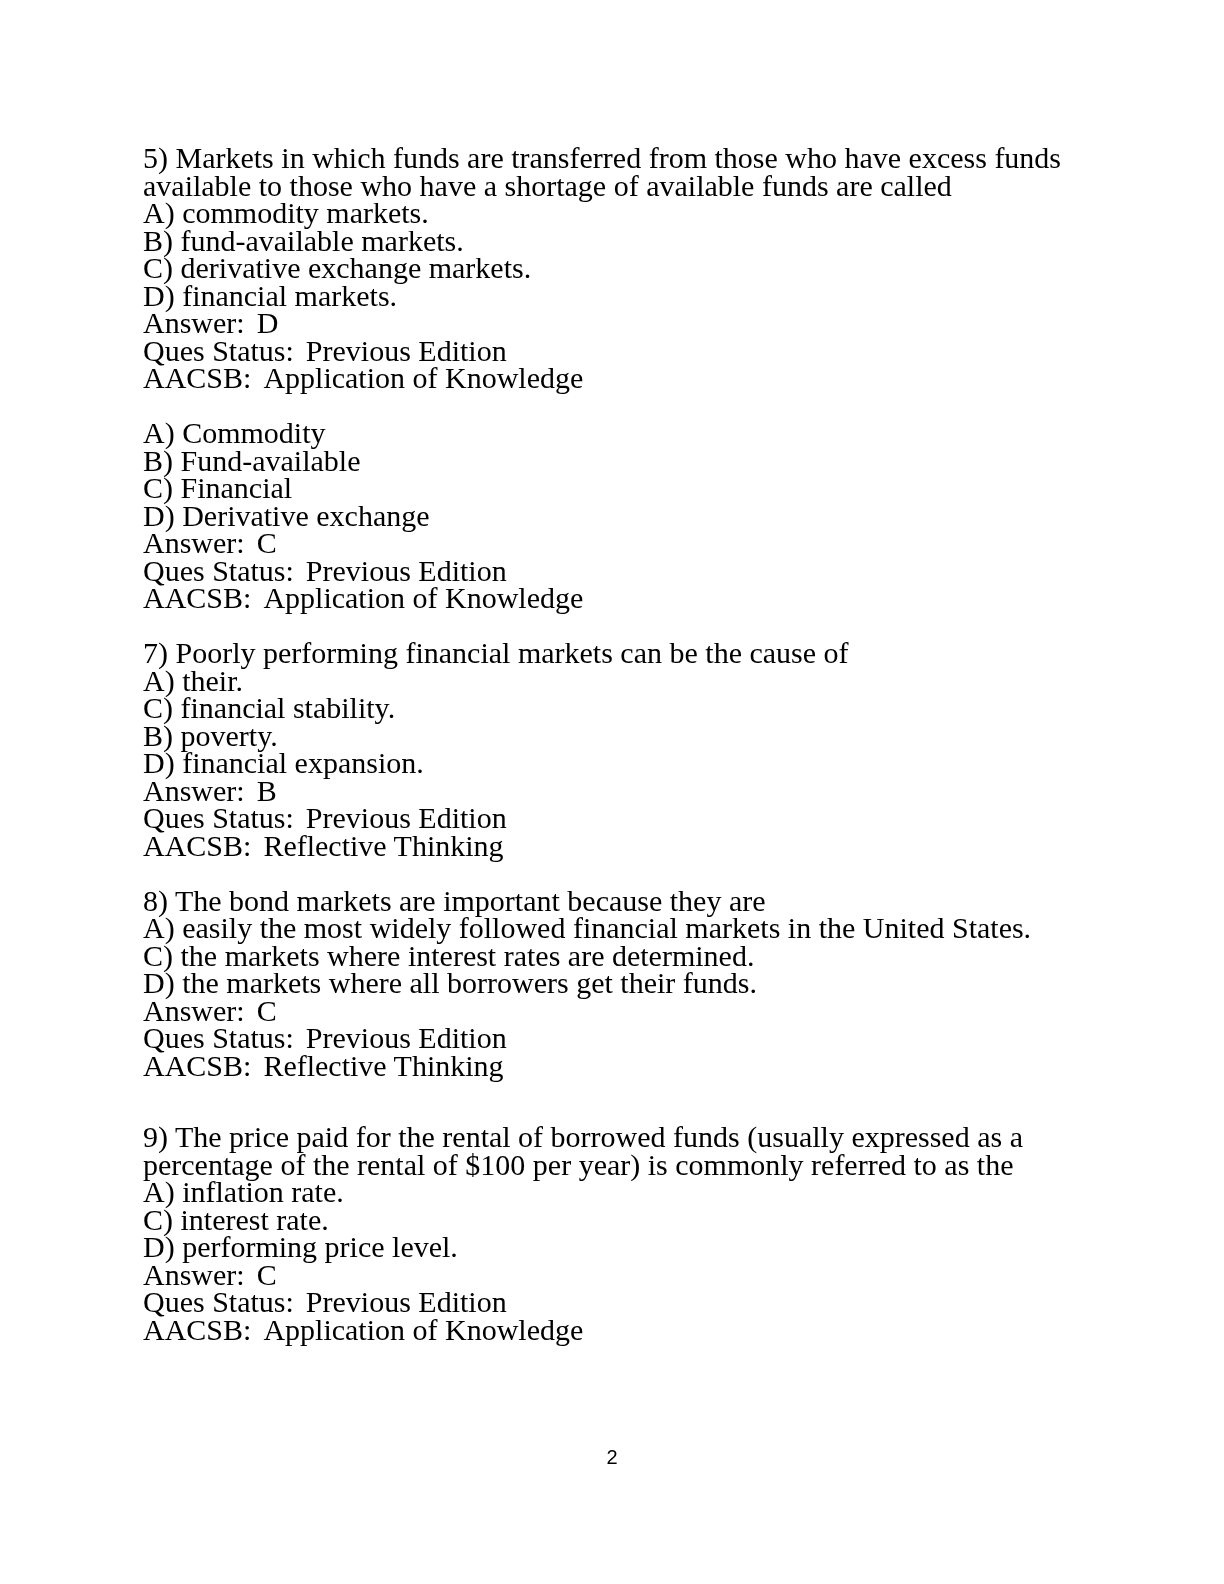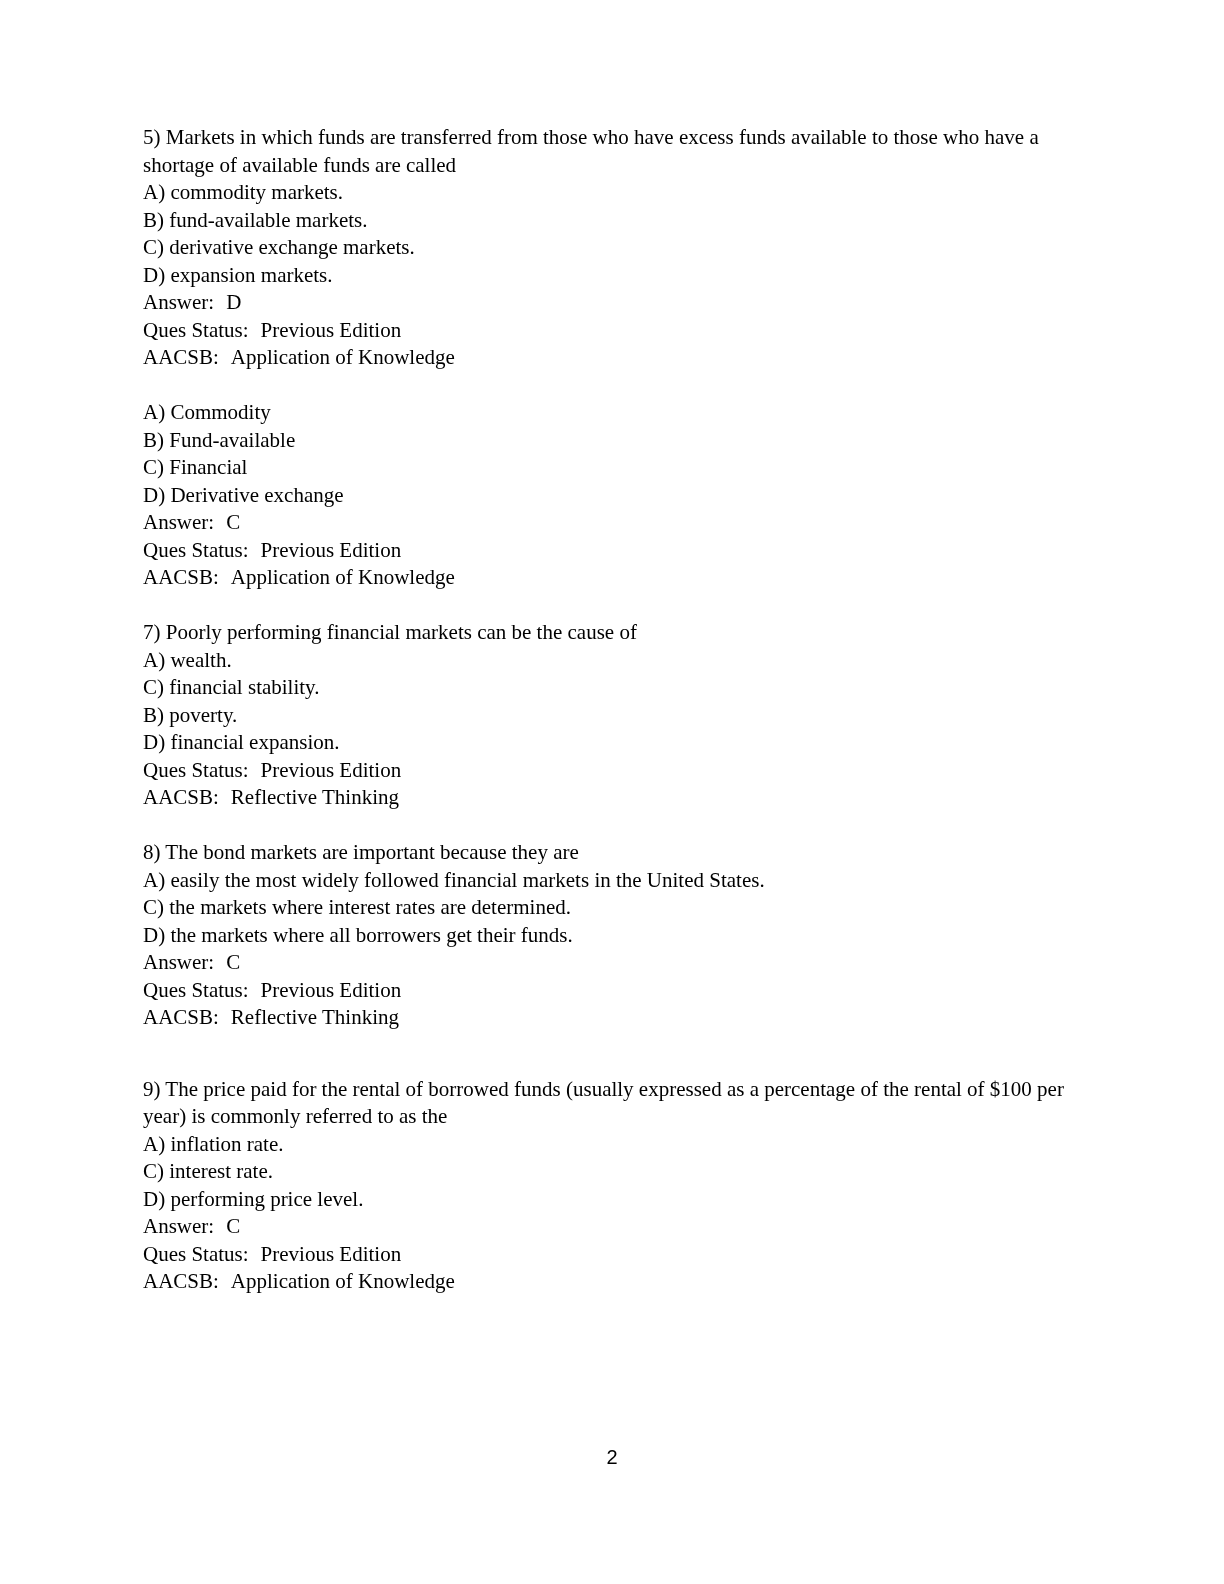--- a/index.html
+++ b/index.html
@@ -11,23 +11,23 @@
     position: relative;
     width: 1224px;
     height: 1584px;
     font-family: "Liberation Serif", serif;
     color: #000000;
     overflow: hidden;
   }
   .content {
     position: absolute;
     left: 143px;
-    top: 124px;
+    top: 144px;
     width: 945px;
-    font-size: 21px;
+    font-size: 30px;
     line-height: 27.5px;
   }
   .question { margin: 0 0 27.5px 0; }
   .question:last-child { margin-bottom: 0; margin-top: 44px; }
   .question p { margin: 0; }
   .meta .val { margin-left: 12px; }
   .page-number {
     position: absolute;
     top: 1446px;
     left: 0;
@@ -40,42 +40,43 @@
 </head>
 <body>
 
 <main class="content">
 
   <section class="question">
     <p class="stem">5) Markets in which funds are transferred from those who have excess funds available to those who have a shortage of available funds are called</p>
     <p class="option">A) commodity markets.</p>
     <p class="option">B) fund-available markets.</p>
     <p class="option">C) derivative exchange markets.</p>
-    <p class="option">D) expansion markets.</p>
+    <p class="option">D) financial markets.</p>
     <p class="meta"><span>Answer:</span><span class="val">D</span></p>
     <p class="meta"><span>Ques Status:</span><span class="val">Previous Edition</span></p>
     <p class="meta"><span>AACSB:</span><span class="val">Application of Knowledge</span></p>
   </section>
 
   <section class="question">
     <p class="option">A) Commodity</p>
     <p class="option">B) Fund-available</p>
     <p class="option">C) Financial</p>
     <p class="option">D) Derivative exchange</p>
     <p class="meta"><span>Answer:</span><span class="val">C</span></p>
     <p class="meta"><span>Ques Status:</span><span class="val">Previous Edition</span></p>
     <p class="meta"><span>AACSB:</span><span class="val">Application of Knowledge</span></p>
   </section>
 
   <section class="question">
     <p class="stem">7) Poorly performing financial markets can be the cause of</p>
-    <p class="option">A) wealth.</p>
+    <p class="option">A) their.</p>
     <p class="option">C) financial stability.</p>
     <p class="option">B) poverty.</p>
     <p class="option">D) financial expansion.</p>
+    <p class="meta"><span>Answer:</span><span class="val">B</span></p>
     <p class="meta"><span>Ques Status:</span><span class="val">Previous Edition</span></p>
     <p class="meta"><span>AACSB:</span><span class="val">Reflective Thinking</span></p>
   </section>
 
   <section class="question">
     <p class="stem">8) The bond markets are important because they are</p>
     <p class="option">A) easily the most widely followed financial markets in the United States.</p>
     <p class="option">C) the markets where interest rates are determined.</p>
     <p class="option">D) the markets where all borrowers get their funds.</p>
     <p class="meta"><span>Answer:</span><span class="val">C</span></p>

